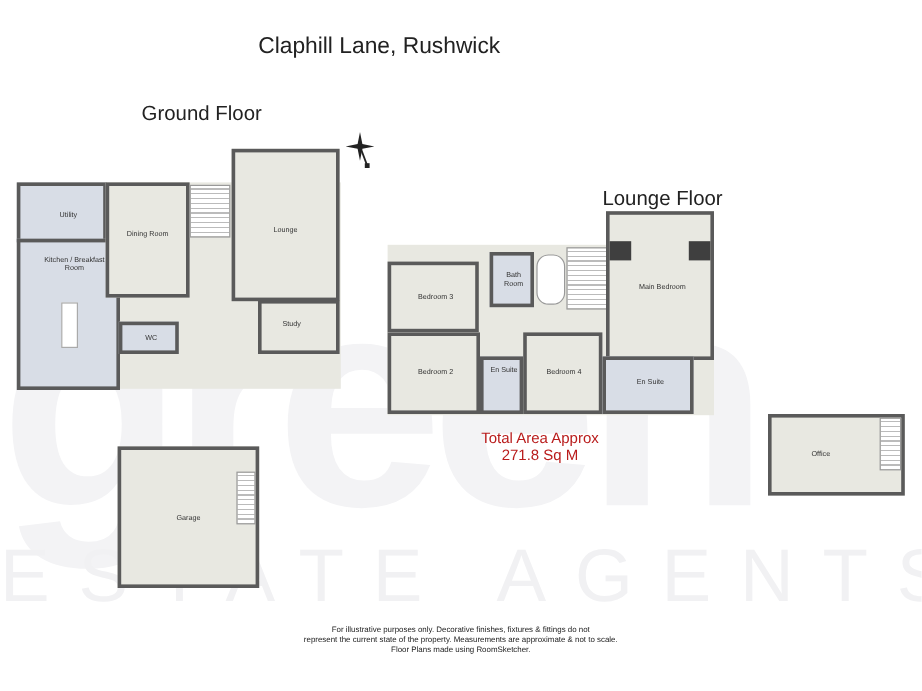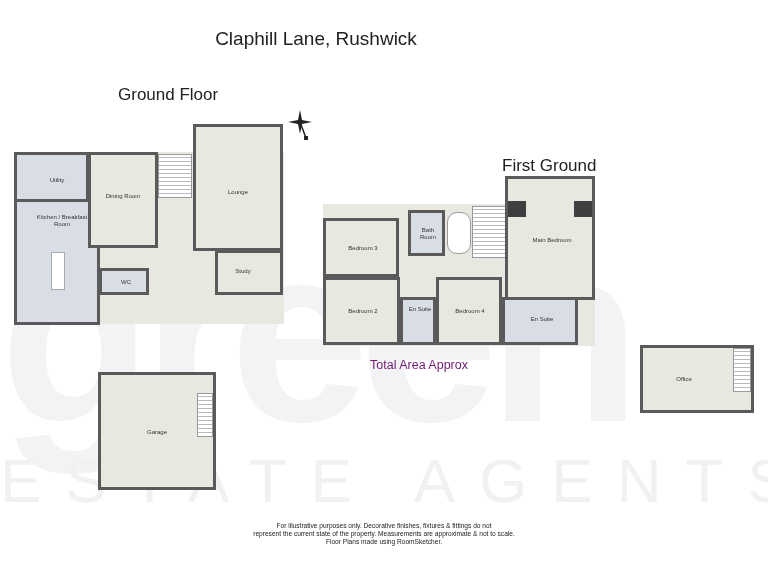--- a/index.html
+++ b/index.html
@@ -7,21 +7,21 @@
          font-family:"Liberation Sans", sans-serif; color:#222; }
   .abs { position:absolute; }
   .title { left:0; width:632px; top:28px; text-align:center; font-size:19px; color:#222; }
   .floor-label { font-size:17px; color:#222; }
   .wm-text { left:0; top:445px; font-size:62px; letter-spacing:24px; color:#f1f1f3; font-family:"Liberation Sans", sans-serif; white-space:nowrap; }
   .wm-big { left:0; top:210px; font-size:250px; font-weight:bold; color:#f3f3f5; letter-spacing:-10px; white-space:nowrap; line-height:1;}
   .room { position:absolute; background:#e8e8e1; border:3px solid #5a5a5a; box-sizing:border-box; }
   .room.blue { background:#d8dde6; }
   .room.nb { border:none; }
   .rl { position:absolute; font-size:6px; color:#333; text-align:center; line-height:7px; }
-  .area { left:370px; top:358px; width:160px; text-align:left; font-size:12.5px; line-height:14px; color:#701a75; }
+  .area { left:370px; top:358px; width:160px; text-align:center; font-size:12.5px; line-height:14px; color:#b91c1c; }
   .disclaimer { left:200px; top:522px; width:368px; text-align:center; font-size:6.6px; line-height:8px; color:#222; }
   .stairs { position:absolute; background:repeating-linear-gradient(0deg,#fff 0 3px,#bbb 3px 4px); border:1px solid #999; box-sizing:border-box; }
   .dark { position:absolute; background:#3f3f3f; }
   .compass { left:286px; top:108px; width:28px; height:34px; }
 </style>
 </head>
 <body>
 
 <div class="abs wm-big">green</div>
 <div class="abs wm-text">ESTATE AGENTS</div>
@@ -57,21 +57,21 @@
   <div class="room" style="left:215px;top:250px;width:68px;height:45px;">
     <div class="rl" style="left:10px;top:15px;width:30px;">Study</div>
   </div>
 </div>
 
 <div class="room" style="left:98px;top:372px;width:118px;height:118px;border-bottom-width:3px;">
   <div class="rl" style="left:38px;top:54px;width:36px;">Garage</div>
   <div class="stairs" style="left:96px;top:18px;width:16px;height:44px;"></div>
 </div>
 
-<div class="abs floor-label" style="left:502px;top:156px;">First Ground</div>
+<div class="abs floor-label" style="left:502px;top:156px;">Lounge Floor</div>
 <div>
   <div class="room nb" style="left:323px;top:204px;width:272px;height:142px;background:#e8e8e1;"></div>
   <div class="room" style="left:323px;top:218px;width:76px;height:59px;">
     <div class="rl" style="left:12px;top:24px;width:50px;">Bedroom 3</div>
   </div>
   <div class="room blue" style="left:408px;top:210px;width:37px;height:46px;">
     <div class="rl" style="left:4px;top:14px;width:26px;">Bath Room</div>
   </div>
   <div style="position:absolute;left:447px;top:212px;width:22px;height:40px;background:#fff;border:1px solid #999;border-radius:10px;"></div>
   <div class="stairs" style="left:472px;top:206px;width:34px;height:52px;"></div>
@@ -94,19 +94,20 @@
   </div>
 </div>
 
 <div class="room" style="left:640px;top:345px;width:114px;height:68px;">
   <div class="rl" style="left:26px;top:28px;width:30px;">Office</div>
   <div class="stairs" style="left:90px;top:0;width:18px;height:44px;"></div>
 </div>
 
 <div class="abs area">
   <div>Total Area Approx</div>
+  <div>271.8 Sq M</div>
 </div>
 
 <div class="abs disclaimer">
   <div>For illustrative purposes only. Decorative finishes, fixtures &amp; fittings do not</div>
   <div>represent the current state of the property. Measurements are approximate &amp; not to scale.</div>
   <div>Floor Plans made using RoomSketcher.</div>
 </div>
 
 </body></html>

